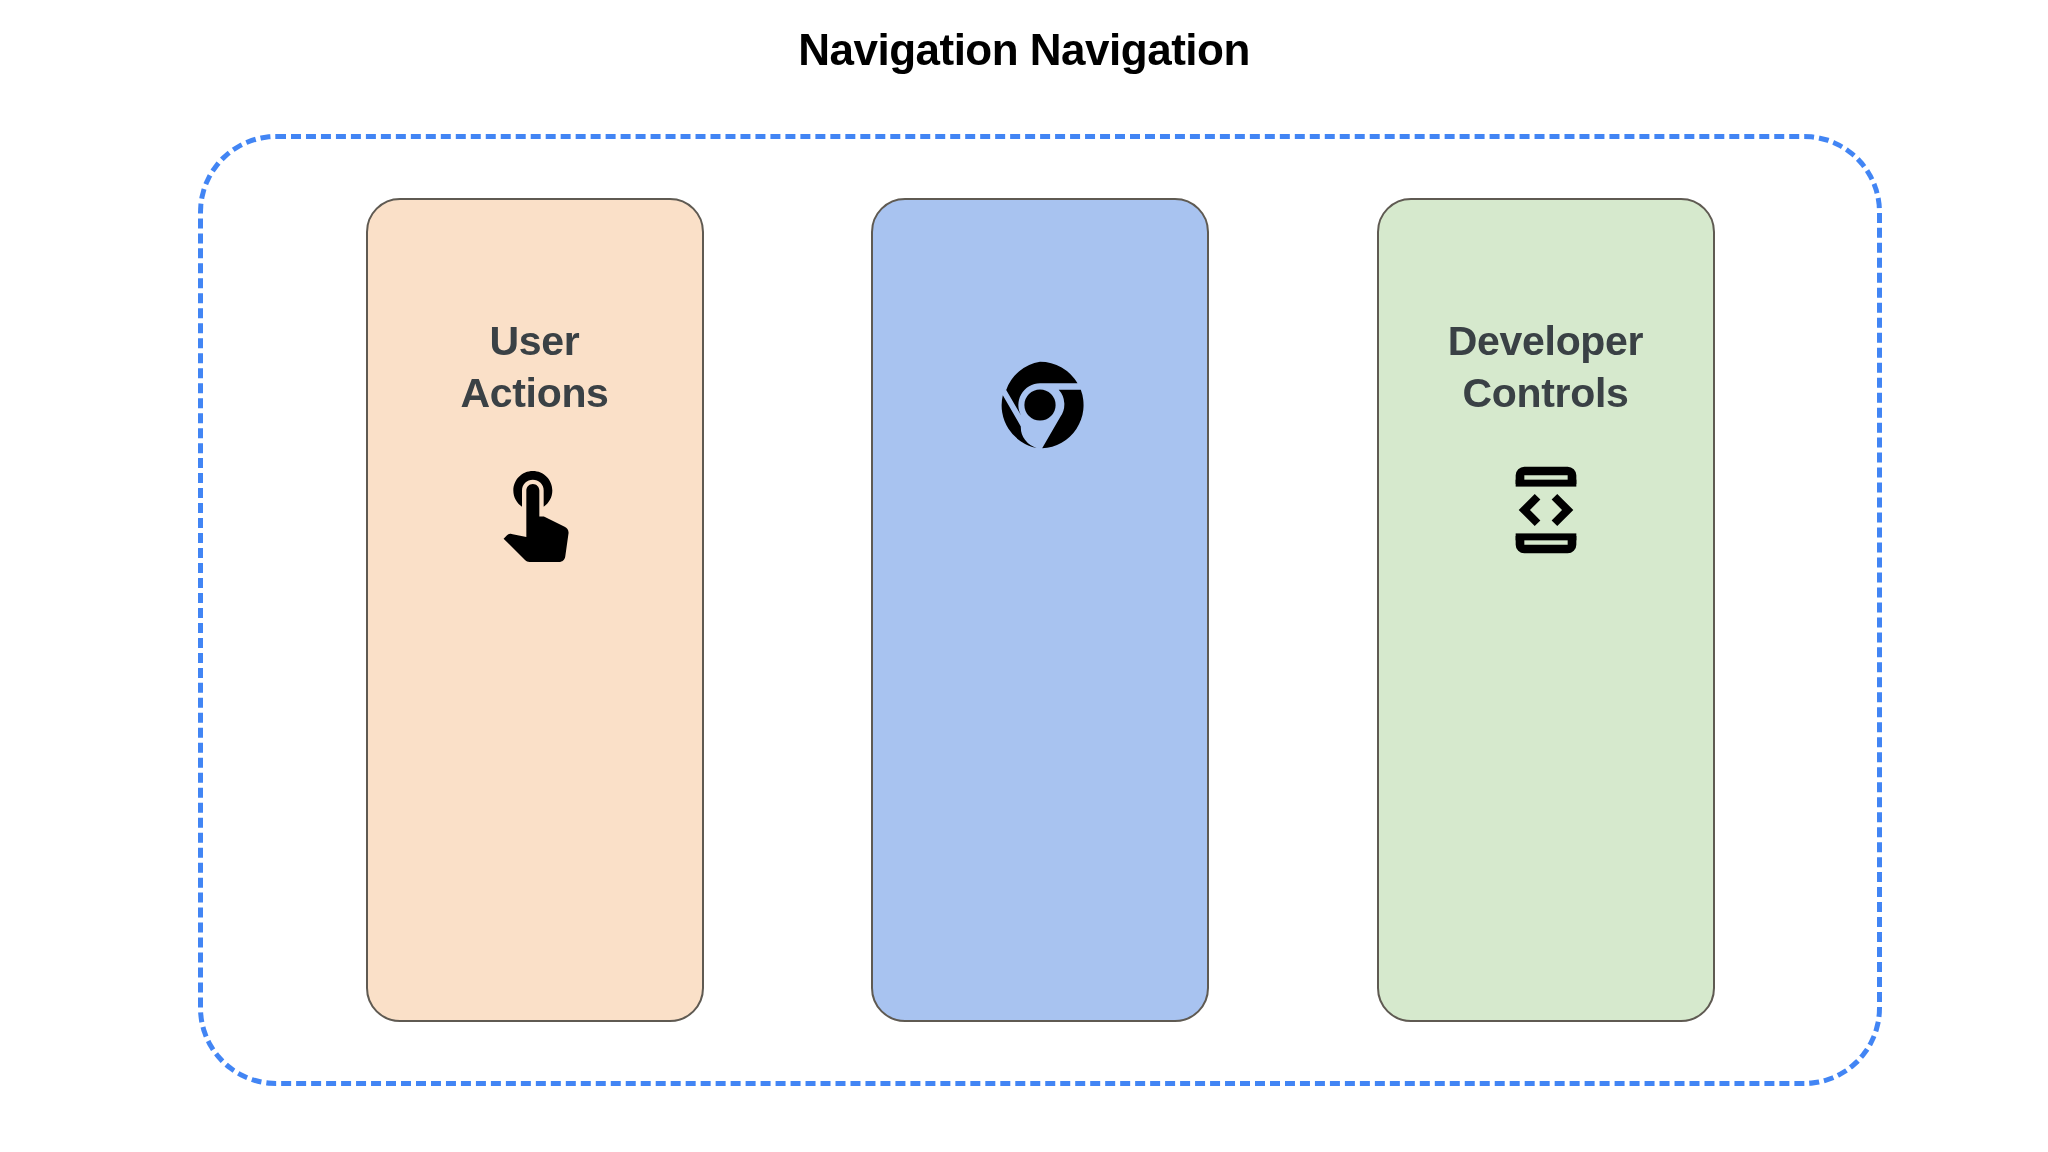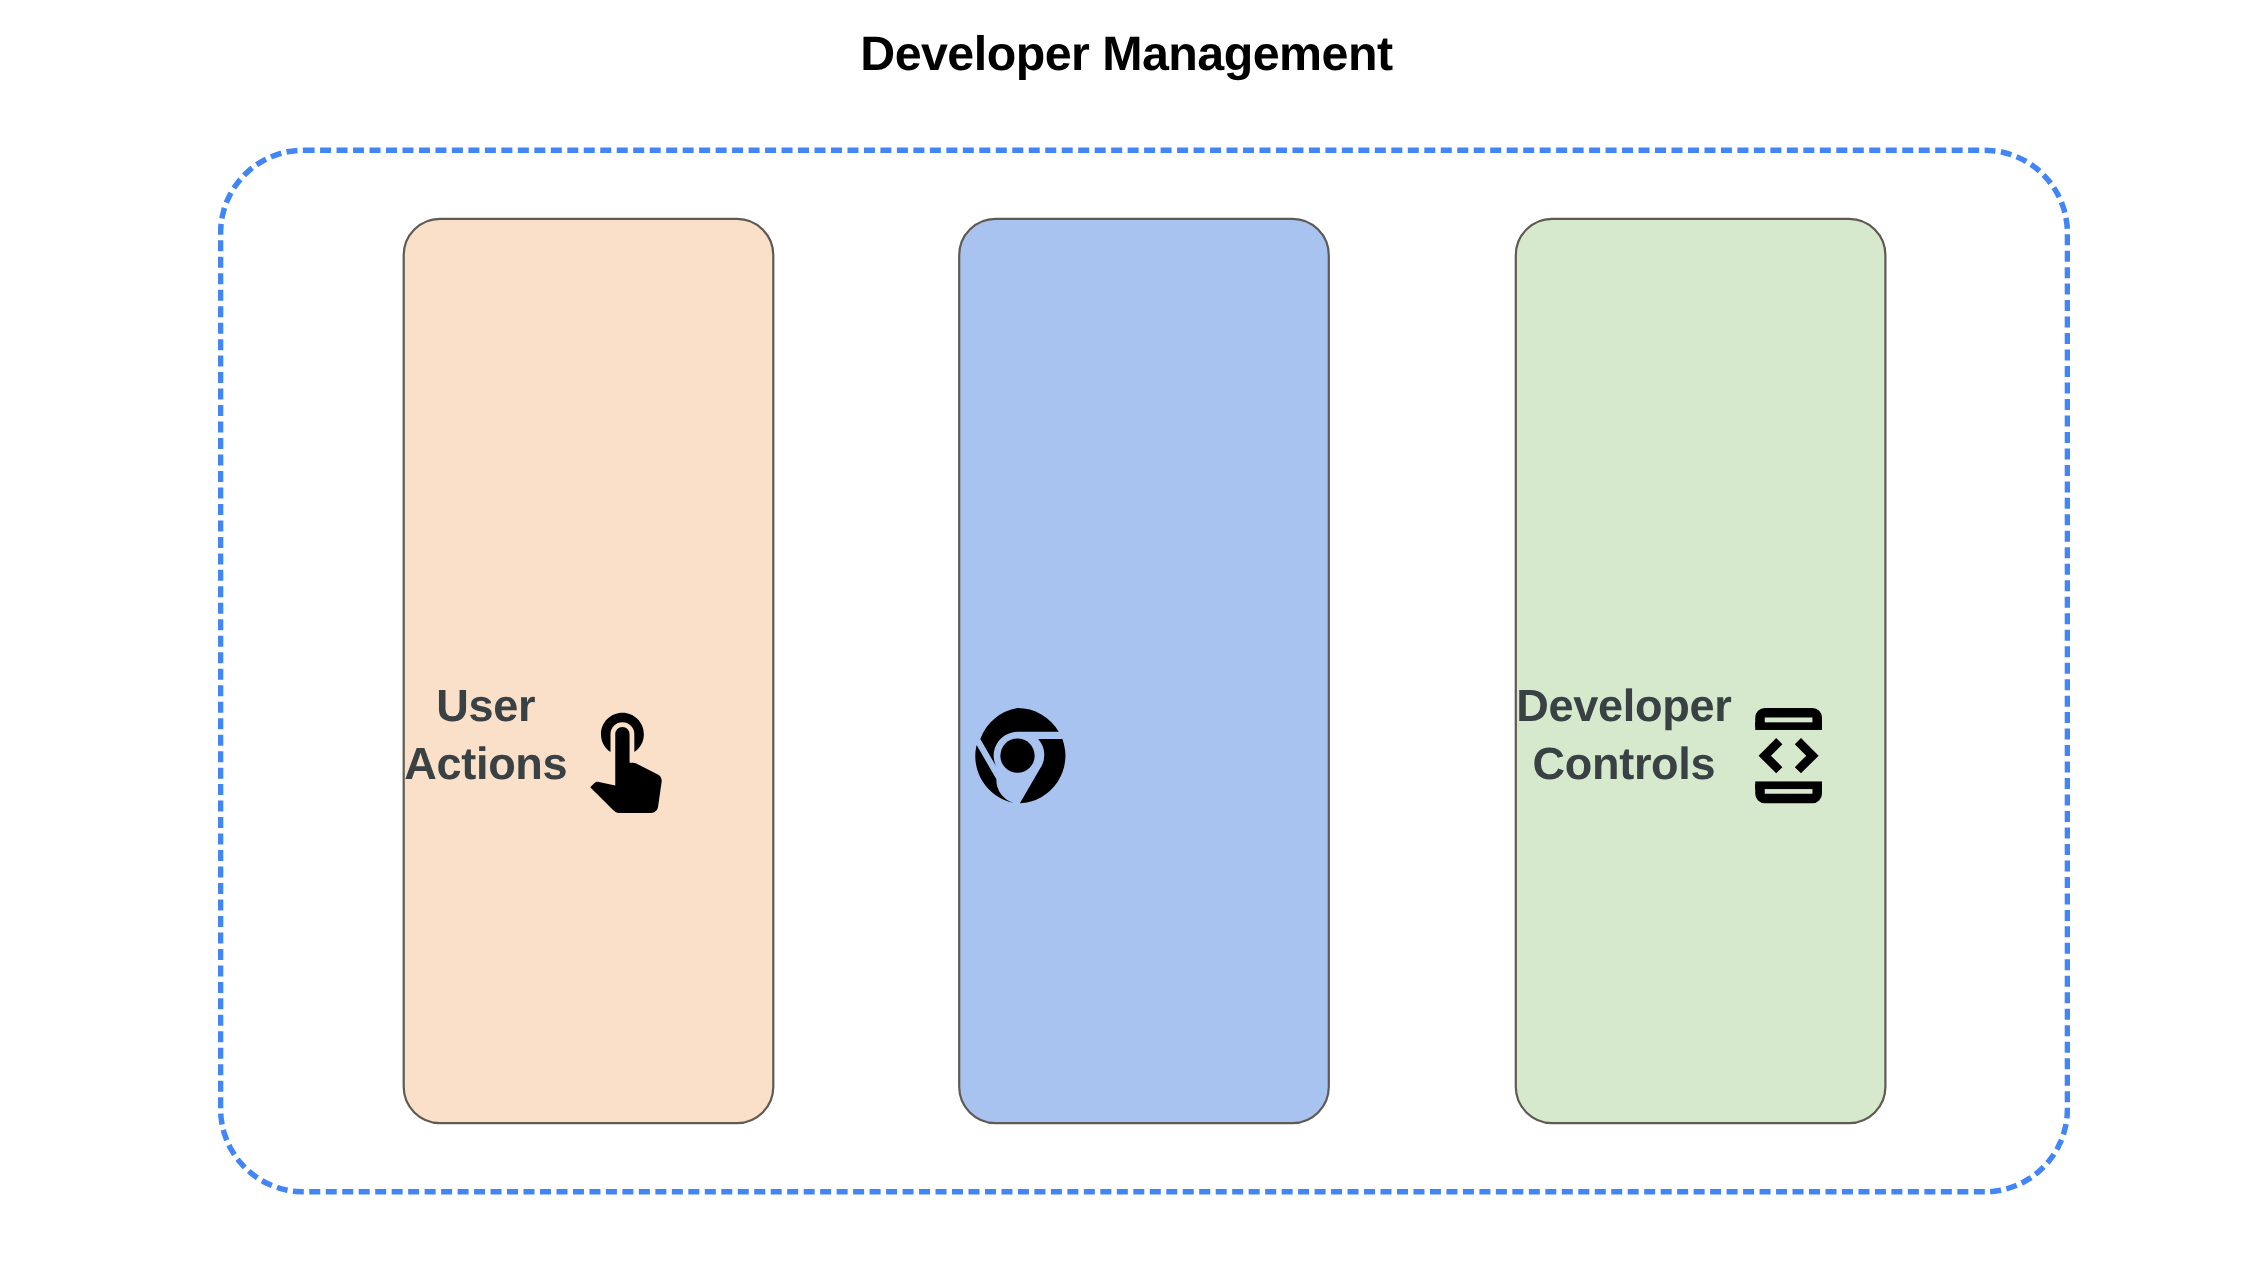--- a/index.html
+++ b/index.html
@@ -64,21 +64,21 @@
   }
 
   .card {
     width: 338px;
     height: 824px;
     border-radius: 34px;
     border: 2px solid #5f5a52;
     box-sizing: border-box;
     position: relative;
     display: flex;
-    flex-direction: row;
+    flex-direction: column;
     align-items: center;
     justify-content: flex-start;
     padding-top: 115px;
   }
 
   .card-title {
     font-size: 41px;
     font-weight: 700;
     color: #3a4145;
     text-align: center;
@@ -100,21 +100,21 @@
     width: 100%;
     height: 100%;
     display: block;
   }
 </style>
 </head>
 <body style="background: rgb(255, 255, 255);">
 
 <div class="page">
 
-  <div class="page-title" style="color: rgb(0, 0, 0);">Developer Management</div>
+  <div class="page-title" style="color: rgb(0, 0, 0);">Navigation Navigation</div>
 
   <div class="group-container" style="border-color: rgb(66, 133, 244);"></div>
 
   <div class="card-row">
 
     <div class="card" id="card-0" style="background: rgb(250, 224, 200); border-color: rgb(95, 90, 82);">
       <div class="card-title" style="color: rgb(58, 65, 69);">User
 Actions</div>
       <div class="card-icon" style="color: rgb(0, 0, 0);">
         <svg viewBox="0 0 24 24" aria-hidden="true">

